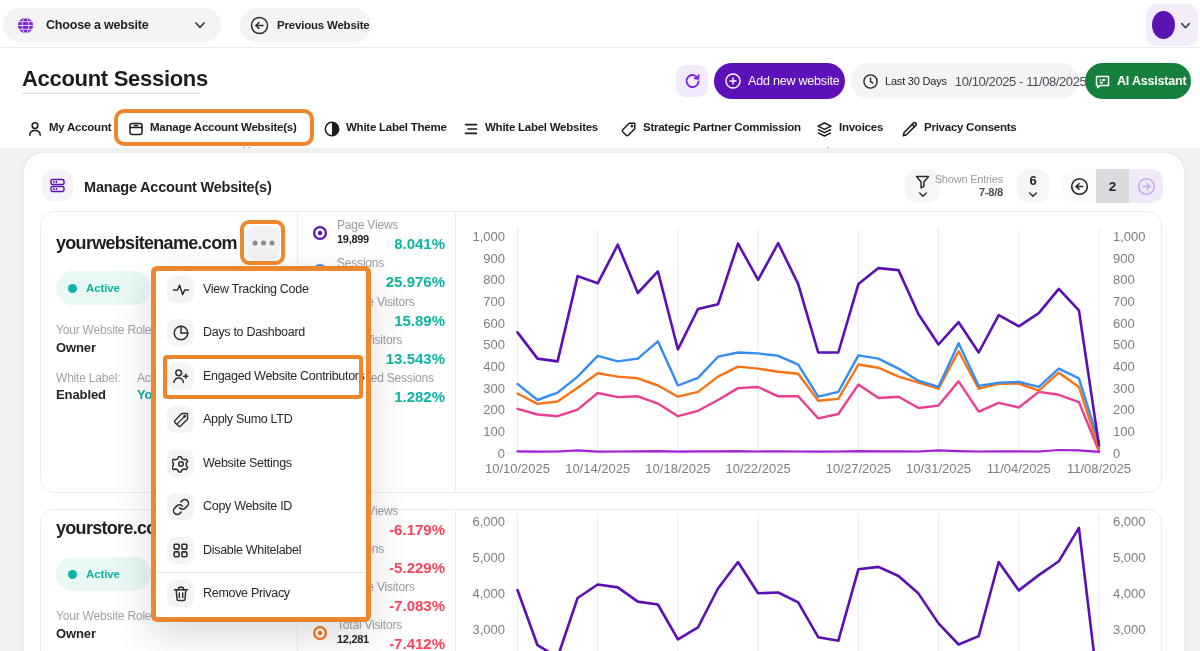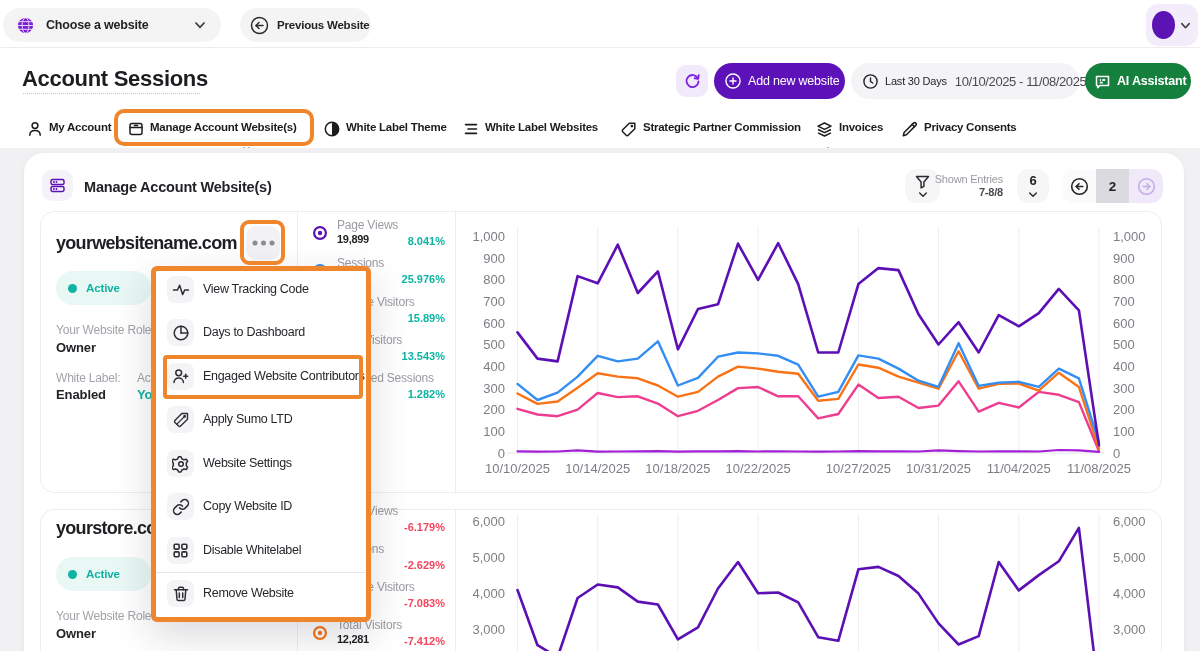--- a/index.html
+++ b/index.html
@@ -8,21 +8,21 @@
 .pill{background:#f4f4f5;border-radius:17px;display:flex;align-items:center}
 .ico{display:inline-flex;align-items:center;justify-content:center}
 svg{display:block;flex-shrink:0}
 .tab{position:absolute;display:flex;gap:6px;font-size:11.5px;font-weight:700;color:#1c1c20;top:121px;white-space:nowrap;letter-spacing:-0.25px}
 .mi{position:absolute;left:167px;width:27px;height:27px;border-radius:8px;background:#f4f4f6;display:flex;align-items:center;justify-content:center}
 .ml{position:absolute;left:203px;font-size:12.5px;color:#26262c;white-space:nowrap;letter-spacing:-0.3px}
 .glab{font-size:12px;color:#a2a2aa;position:absolute;white-space:nowrap;letter-spacing:-0.2px}
 .gval{font-size:13px;font-weight:700;color:#232327;position:absolute;white-space:nowrap;letter-spacing:-0.1px}
 .mlab{font-size:12px;color:#9b9ba3;position:absolute;white-space:nowrap;letter-spacing:-0.2px}
 .mval{font-size:11px;font-weight:700;color:#1f1f23;position:absolute;white-space:nowrap;letter-spacing:-0.3px}
-.pct{font-size:11px;font-weight:700;position:absolute;text-align:right;width:60px}
+.pct{font-size:15px;font-weight:700;position:absolute;text-align:right;width:60px}
 .up{color:#0eb4a2}.dn{color:#f5455e}
 </style></head>
 <body>
 
 <div class="abs" style="left:0;top:0;width:1200px;height:48px;background:#fff;border-bottom:1px solid #ececef"></div>
 <div class="pill abs" style="left:3px;top:8px;width:218px;height:34px;padding:0 14px">
   <svg width="17" height="17" viewBox="0 0 17 17">
       <circle cx="8.5" cy="8.5" r="7.6" fill="#7c1fd1"></circle>
       <g stroke="#e7d4ff" stroke-width="1" fill="none">
         <ellipse cx="8.5" cy="8.5" rx="3.4" ry="7.6"></ellipse>
@@ -336,21 +336,21 @@
   </svg>
 <div class="mlab" style="left:337px;top:504px">Page Views</div>
 <div class="mval" style="left:337px;top:519px">930</div>
 <div class="pct dn" style="left:385px;top:521px">-6.179%</div>
 <svg class="abs" style="left:313px;top:550px" width="14" height="14" viewBox="0 0 14 14">
     <circle cx="7" cy="7" r="5.9" fill="none" stroke="#338df3" stroke-width="2.2"></circle>
     <circle cx="7" cy="7" r="2.2" fill="#338df3"></circle>
   </svg>
 <div class="mlab" style="left:337px;top:542px">Sessions</div>
 <div class="mval" style="left:337px;top:557px">931</div>
-<div class="pct dn" style="left:385px;top:559px">-2.629%</div>
+<div class="pct dn" style="left:385px;top:559px">-5.229%</div>
 <svg class="abs" style="left:313px;top:588px" width="14" height="14" viewBox="0 0 14 14">
     <circle cx="7" cy="7" r="5.9" fill="none" stroke="#ee3d90" stroke-width="2.2"></circle>
     <circle cx="7" cy="7" r="2.2" fill="#ee3d90"></circle>
   </svg>
 <div class="mlab" style="left:337px;top:580px">Unique Visitors</div>
 <div class="mval" style="left:337px;top:595px">932</div>
 <div class="pct dn" style="left:385px;top:597px">-7.083%</div>
 <svg class="abs" style="left:313px;top:626px" width="14" height="14" viewBox="0 0 14 14">
     <circle cx="7" cy="7" r="5.9" fill="none" stroke="#f97316" stroke-width="2.2"></circle>
     <circle cx="7" cy="7" r="2.2" fill="#f97316"></circle>
@@ -418,17 +418,17 @@
   <div class="ml" style="top:543px">Disable Whitelabel</div>
   <div class="mi" style="top:580px">
       <svg width="18" height="18" viewBox="0 0 18 18" fill="none" stroke="#2e2e34" stroke-width="1.5" stroke-linecap="round" stroke-linejoin="round">
         <line x1="2.5" y1="4.8" x2="15.5" y2="4.8"></line>
         <path d="M6.5 4.8 v-1.3 a1.2 1.2 0 0 1 1.2-1.2 h2.6 a1.2 1.2 0 0 1 1.2 1.2 v1.3"></path>
         <path d="M4.2 4.8 l0.8 9.5 a1.4 1.4 0 0 0 1.4 1.3 h5.2 a1.4 1.4 0 0 0 1.4-1.3 l0.8-9.5"></path>
         <line x1="7.3" y1="8" x2="7.3" y2="12.5"></line>
         <line x1="10.7" y1="8" x2="10.7" y2="12.5"></line>
       </svg>
     </div>
-  <div class="ml" style="top:586px">Remove Website</div>
+  <div class="ml" style="top:586px">Remove Privacy</div>
 </div>
 
 <div class="abs" style="left:240px;top:220px;width:45px;height:45px;border:4.5px solid #f0862b;border-radius:9px;z-index:30"></div>
 <div class="abs" style="left:163px;top:355px;width:200px;height:44px;border:4.5px solid #f0862b;border-radius:4px;z-index:30"></div>
 
 </body></html>

